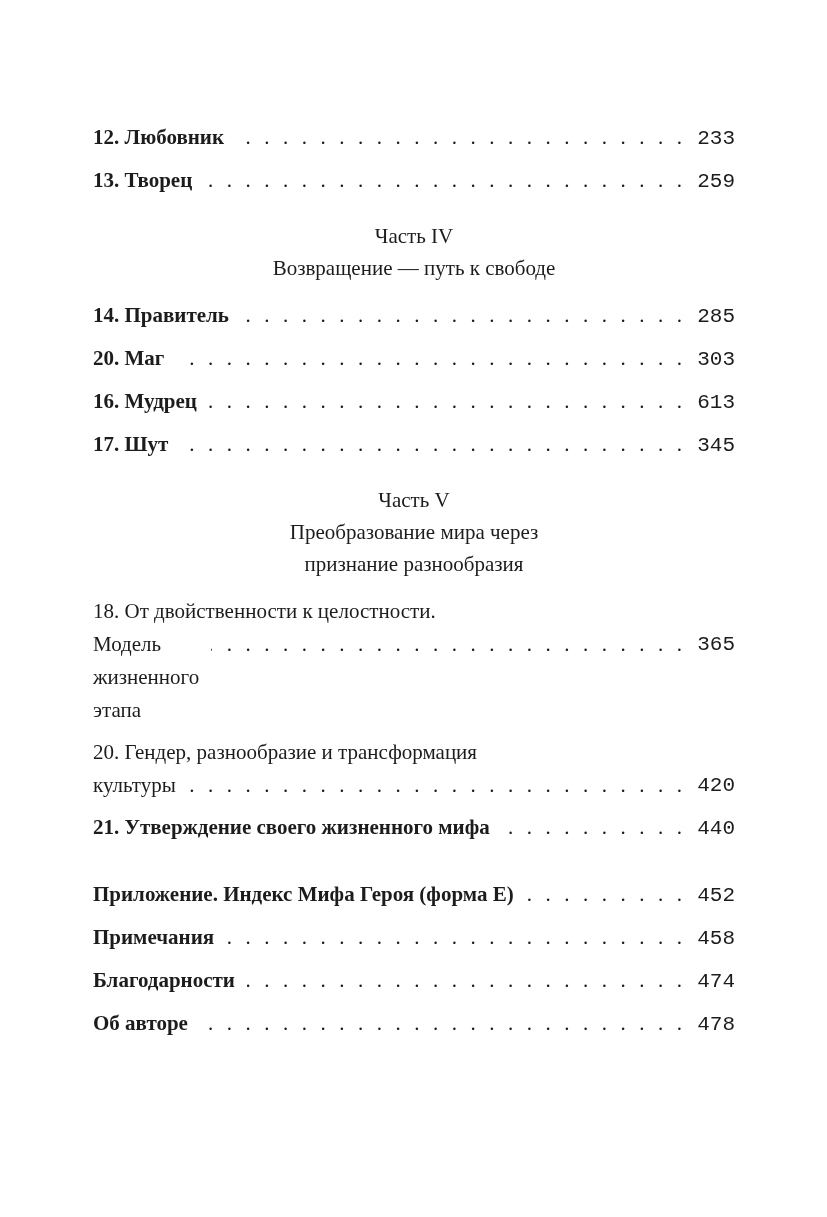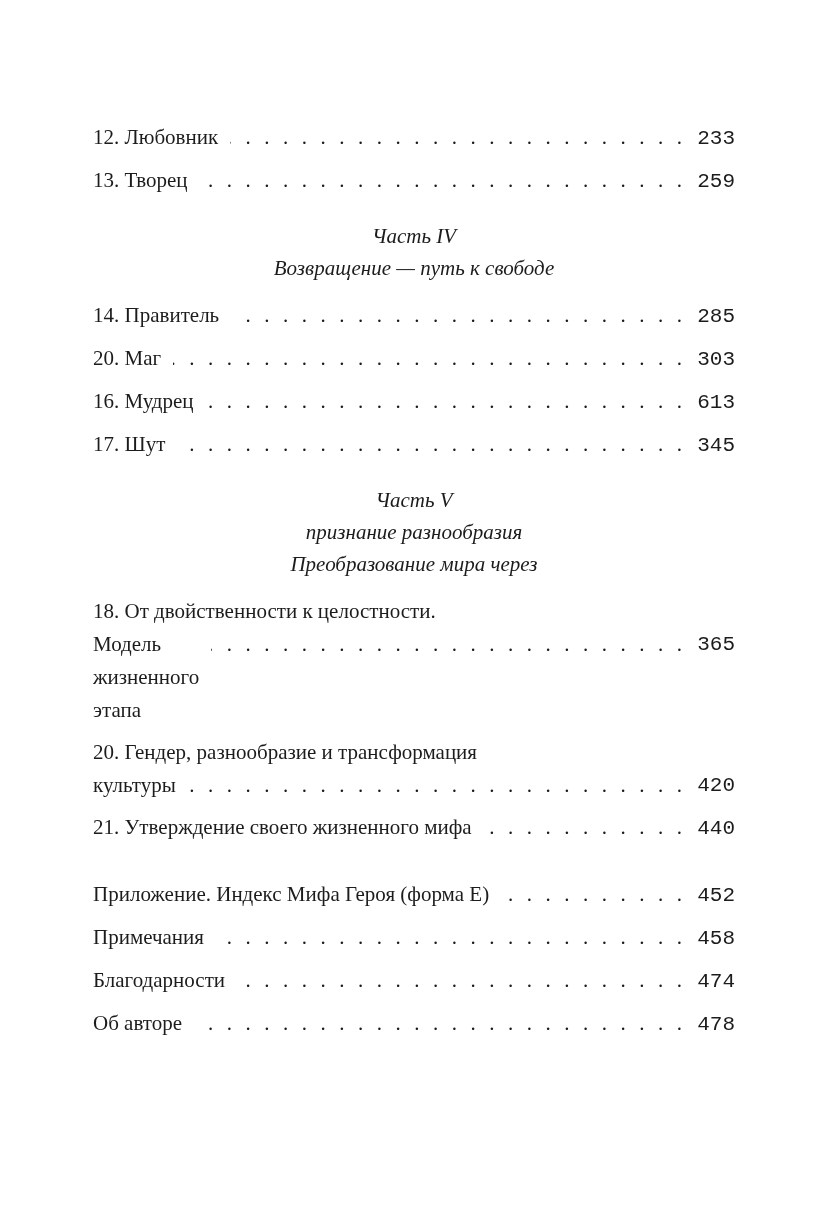--- a/index.html
+++ b/index.html
@@ -26,20 +26,21 @@
     line-height: 33px;
   }
   
   .toc-entry {
     display: flex;
     align-items: baseline;
     margin-bottom: 9px;
   }
   .toc-entry .t {
     white-space: nowrap;
+    font-weight: bold;
   }
   
   .leader {
     flex: 1 1 auto;
     overflow: hidden;
     margin: 0 10px 0 12px;
     display: flex;
     justify-content: flex-end;
     min-width: 20px;
   }
@@ -62,21 +63,20 @@
     display: flex;
     align-items: flex-start;
   }
   
   .part-heading {
     text-align: center;
     margin: 22px 0 15px 0;
   }
   .part-heading div {
     line-height: 32px;
-    font-style: italic;
   }
   .appendix-group {
     margin-top: 33px;
   }
 </style>
 </head>
 <body>
 
 <div class="page">
   <div class="toc">
@@ -117,22 +117,22 @@
     </div>
 
     <div class="toc-entry">
       <span class="t">17. Шут</span>
       <span class="leader"></span>
       <span class="pg">345</span>
     </div>
 
     <div class="part-heading">
       <div>Часть V</div>
+      <div>Преобразование мира через</div>
       <div>признание разнообразия</div>
-      <div>Преобразование мира через</div>
     </div>
 
     <div class="toc-entry-block">
       <div>18. От двойственности к целостности.</div>
       <div class="row">
         <span class="t">Модель жизненного этапа</span>
         <span class="leader"></span>
         <span class="pg">365</span>
       </div>
     </div>

